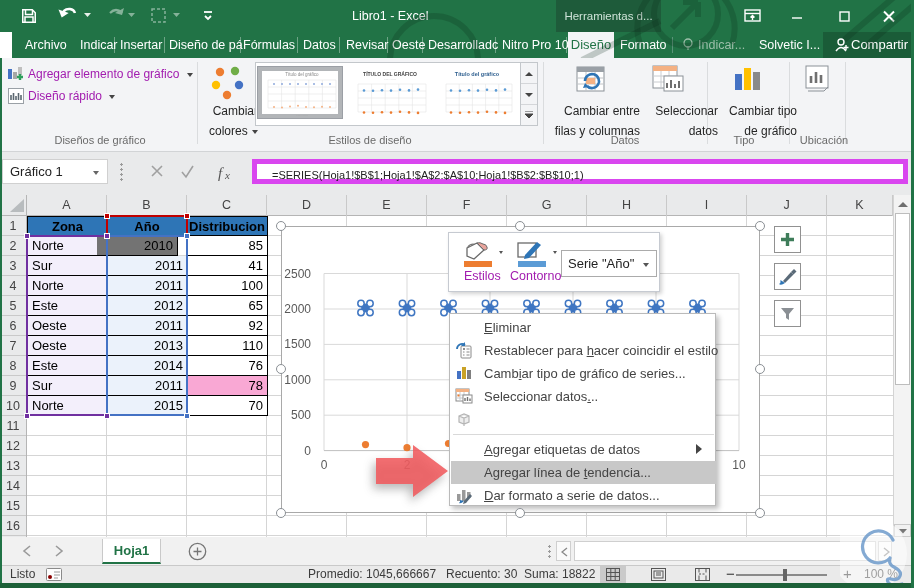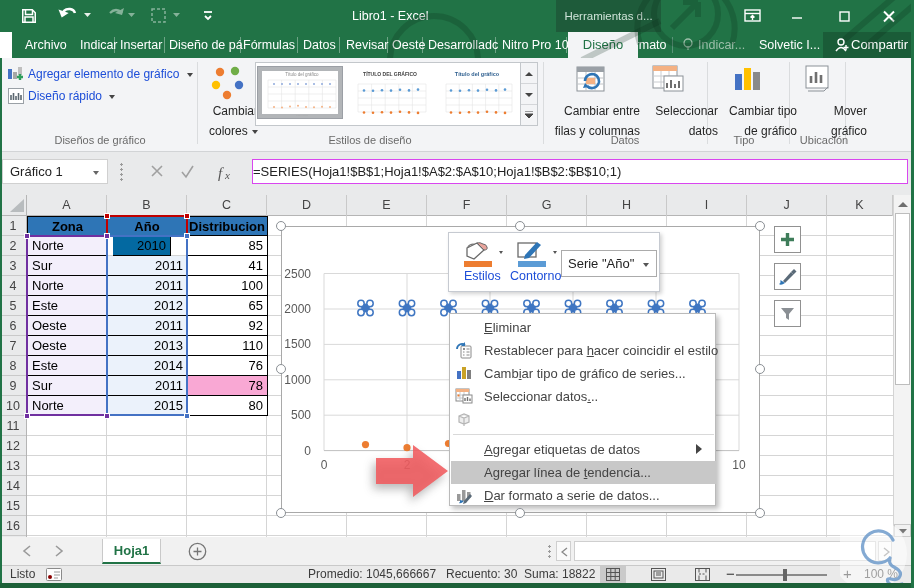--- a/index.html
+++ b/index.html
@@ -5,38 +5,38 @@
 html,body{width:914px;height:588px;overflow:hidden}
 body{font-family:"Liberation Sans",sans-serif;position:relative;background:#fff}
 .abs{position:absolute}
 
 #titlebar{left:0;top:0;width:914px;height:32px;background:#217346;color:#fff}
 #ctxhead{left:556px;top:0;width:105px;height:58px;background:#1e5b3a}
 #ctxhead .lbl{position:absolute;left:0;top:10px;width:105px;text-align:center;font-size:11.5px;color:#cfe3d8}
 #tabrow{left:12px;top:32px;width:914px;height:26px;background:#217346}
 .tab{position:absolute;top:0;height:26px;line-height:26px;color:#fff;font-size:12.5px;white-space:nowrap}
 .tsep{position:absolute;top:5px;height:16px;width:1px;background:rgba(255,255,255,0.35)}
-#activetab{position:absolute;left:556px;top:0;width:70px;height:26px;background:#f3f4f6;color:#217346;text-align:center;line-height:26px;font-size:13px}
+#activetab{position:absolute;left:556px;top:0;width:46px;height:26px;background:#f3f4f6;color:#217346;text-align:center;line-height:26px;font-size:13px}
 #sharebtn{position:absolute;left:811px;top:0;width:103px;height:26px;background:#1a5c38;color:#fff;font-size:13px;line-height:26px}
 
 #ribbon{left:0;top:58px;width:914px;height:94px;background:#f3f4f6;border-bottom:1px solid #d2d4d6}
 .rsep{position:absolute;top:4px;height:82px;width:1px;background:#dadcde}
 .grplbl{position:absolute;top:76px;font-size:11px;color:#6a6a6a;text-align:center;white-space:nowrap}
-.rtext{font-size:12px;color:#1d4ed8;white-space:nowrap}
+.rtext{font-size:12px;color:#a21caf;white-space:nowrap}
 .caret{display:inline-block;width:0;height:0;border-left:3.5px solid transparent;border-right:3.5px solid transparent;border-top:4px solid #444;vertical-align:middle;margin-left:4px}
 .icobtn{position:absolute;text-align:right;font-size:12px;color:#262626;line-height:20px}
 
 #gal{left:255px;top:4px;width:283px;height:64px;background:#fff;border:1px solid #c3c7cb}
 .thumb{position:absolute;width:84px;height:63px;background:#fff;border:1px solid #cfd2d6}
 #galscroll{left:520px;top:4px;width:18px;height:64px;background:#f3f4f6;border:1px solid #c3c7cb}
 .gbtn{position:absolute;left:0;width:16px;height:21px;border-bottom:1px solid #d4d6d9;text-align:center}
 
 #fbar{left:0;top:152px;width:914px;height:43px;background:#e9eaeb}
 #namebox{left:2px;top:7px;width:106px;height:25px;background:#fff;border:1px solid #d0d0d0;font-size:13px;color:#222;line-height:23px;padding-left:7px}
-#fxbox{left:252px;top:7px;width:656px;height:25px;background:#fff;border:1px solid #d946ef;font-size:13px;color:#222;line-height:23px;padding-left:0}
+#fxbox{left:252px;top:7px;width:656px;height:25px;background:#fff;border:5px solid #d946ef;font-size:11px;color:#222;line-height:23px;padding-left:15px}
 
 #sheet{left:0;top:195px;width:893px;height:342px;background:#fff}
 #colhead{position:absolute;left:0;top:0;width:893px;height:21px;background:#e9eaeb;border-bottom:1px solid #b5b5b5}
 .ch{position:absolute;top:0;height:21px;border-right:1px solid #c9c9c9;text-align:center;font-size:12.5px;color:#444;line-height:21px}
 #gutter{position:absolute;left:0;top:21px;width:27px;height:321px;background:#e9eaeb;border-right:1px solid #b5b5b5}
 .rn{position:absolute;left:0;width:26px;height:20px;border-bottom:1px solid #c9c9c9;text-align:center;font-size:12.5px;color:#444;line-height:20px}
 #gridlines{position:absolute;left:27px;top:21px;width:866px;height:321px;
  background-image:repeating-linear-gradient(to bottom,transparent 0,transparent 19px,#d5d5d5 19px,#d5d5d5 20px),repeating-linear-gradient(to right,transparent 0,transparent 79px,#d5d5d5 79px,#d5d5d5 80px)}
 .cell{position:absolute;height:20px;font-size:13px;color:#000;line-height:19px;border-right:1px solid #000;border-bottom:1px solid #000}
 .cl{padding-left:4px;text-align:left}.cr{padding-right:4px;text-align:right}
@@ -303,21 +303,20 @@
     <rect x="2" y="10" width="7" height="16" fill="#4472c4"></rect>
     <rect x="11" y="4" width="7" height="22" fill="#ffc000"></rect>
     <rect x="20" y="8" width="7" height="18" fill="#8a8a8a"></rect>
   </svg>
   <div class="icobtn" style="left:697px;top:43px;width:100px">Cambiar tipo<br>de gráfico</div>
   <svg class="abs" style="left:803px;top:6px" width="30" height="32" viewBox="0 0 30 32">
     <rect x="3" y="2" width="22" height="22" fill="#fff" stroke="#8b9197"></rect>
     <path d="M8 19 v-7 M13 19 v-11 M18 19 v-8" stroke="#707070" stroke-width="2.6"></path>
     <path d="M5 27 h16 l4 -4" fill="none" stroke="#8b9197"></path>
   </svg>
-  <div class="icobtn" style="left:767px;top:43px;width:100px">Mover<br>gráfico</div>
   <svg class="abs" style="left:884px;top:134px" width="12" height="8">
       <path d="M1 7 l5 -5 5 5" fill="none" stroke="#555" stroke-width="1.5"></path>
     </svg>
 </div>
 
 <div class="abs" id="fbar">
   <div class="abs" id="namebox">Gráfico 1<span class="caret" style="position:absolute;right:8px;top:11px;border-top-color:#666"></span></div>
   <div class="abs" style="left:120px;top:10px;width:3px;height:19px;background-image:radial-gradient(circle,#9a9a9a 1px,transparent 1.2px);background-size:3px 5px"></div>
   <svg class="abs" style="left:146px;top:10px" width="110" height="20">
     <path d="M6 4 l10 10 M16 4 l-10 10" stroke="#a0a0a0" stroke-width="1.6"></path>
@@ -363,21 +362,21 @@
       <div class="rn" style="top:240px">13</div>
       <div class="rn" style="top:260px">14</div>
       <div class="rn" style="top:280px">15</div>
       <div class="rn" style="top:300px">16</div>
   </div>
 
   <div class="cell hdr" style="left:27px;top:21px;width:81px;border:1px solid #000">Zona</div>
   <div class="cell hdr" style="left:107px;top:21px;width:81px;border:1px solid #000;border-left:none">Año</div>
   <div class="cell hdr" style="left:187px;top:21px;width:81px;border:1px solid #000;border-left:none">Distribucion</div>
 <div class="cell cl" style="left:27px;top:41px;width:81px;border-left:1px solid #000;background:#f3effb">Norte</div>
-<div class="cell cr" style="left:113px;top:41px;width:58px;background:#0369a1">2010</div>
+<div class="cell cr" style="left:97px;top:41px;width:81px;background:#737373">2010</div>
 <div class="cell cr" style="left:187px;top:41px;width:81px;background:#fff">85</div>
 <div class="cell cl" style="left:27px;top:61px;width:81px;border-left:1px solid #000;background:#f3effb">Sur</div>
 <div class="cell cr" style="left:107px;top:61px;width:81px;background:#ebf2fb">2011</div>
 <div class="cell cr" style="left:187px;top:61px;width:81px;background:#fff">41</div>
 <div class="cell cl" style="left:27px;top:81px;width:81px;border-left:1px solid #000;background:#f3effb">Norte</div>
 <div class="cell cr" style="left:107px;top:81px;width:81px;background:#ebf2fb">2011</div>
 <div class="cell cr" style="left:187px;top:81px;width:81px;background:#fff">100</div>
 <div class="cell cl" style="left:27px;top:101px;width:81px;border-left:1px solid #000;background:#f3effb">Este</div>
 <div class="cell cr" style="left:107px;top:101px;width:81px;background:#ebf2fb">2012</div>
 <div class="cell cr" style="left:187px;top:101px;width:81px;background:#fff">65</div>
@@ -388,21 +387,21 @@
 <div class="cell cr" style="left:107px;top:141px;width:81px;background:#ebf2fb">2013</div>
 <div class="cell cr" style="left:187px;top:141px;width:81px;background:#fff">110</div>
 <div class="cell cl" style="left:27px;top:161px;width:81px;border-left:1px solid #000;background:#f3effb">Este</div>
 <div class="cell cr" style="left:107px;top:161px;width:81px;background:#ebf2fb">2014</div>
 <div class="cell cr" style="left:187px;top:161px;width:81px;background:#fff">76</div>
 <div class="cell cl" style="left:27px;top:181px;width:81px;border-left:1px solid #000;background:#f3effb">Sur</div>
 <div class="cell cr" style="left:107px;top:181px;width:81px;background:#ebf2fb">2011</div>
 <div class="cell cr" style="left:187px;top:181px;width:81px;background:#f9a8d4">78</div>
 <div class="cell cl" style="left:27px;top:201px;width:81px;border-left:1px solid #000;background:#f3effb">Norte</div>
 <div class="cell cr" style="left:107px;top:201px;width:81px;background:#ebf2fb">2015</div>
-<div class="cell cr" style="left:187px;top:201px;width:81px;background:#fff">80</div>
+<div class="cell cr" style="left:187px;top:201px;width:81px;background:#fff">70</div>
 <div style="position:absolute;left:26px;top:40px;width:82px;height:181px;border:2px solid #7030a0"></div>
 <div style="position:absolute;left:106px;top:40px;width:82px;height:181px;border:2px solid #4472c4"></div>
 <div style="position:absolute;left:106px;top:20px;width:82px;height:21px;border:2px solid #c00000;border-bottom:none"></div>
 <div class="handle" style="left:24px;top:38px;background:#7030a0;border:1px solid #fff"></div>
 <div class="handle" style="left:104px;top:38px;background:#7030a0;border:1px solid #fff"></div>
 <div class="handle" style="left:24px;top:218px;background:#7030a0;border:1px solid #fff"></div>
 <div class="handle" style="left:104px;top:218px;background:#7030a0;border:1px solid #fff"></div>
 <div class="handle" style="left:184px;top:38px;background:#4472c4;border:1px solid #fff"></div>
 <div class="handle" style="left:184px;top:218px;background:#4472c4;border:1px solid #fff"></div>
 <div class="handle" style="left:104px;top:18px;background:#c00000;border:1px solid #fff"></div>

